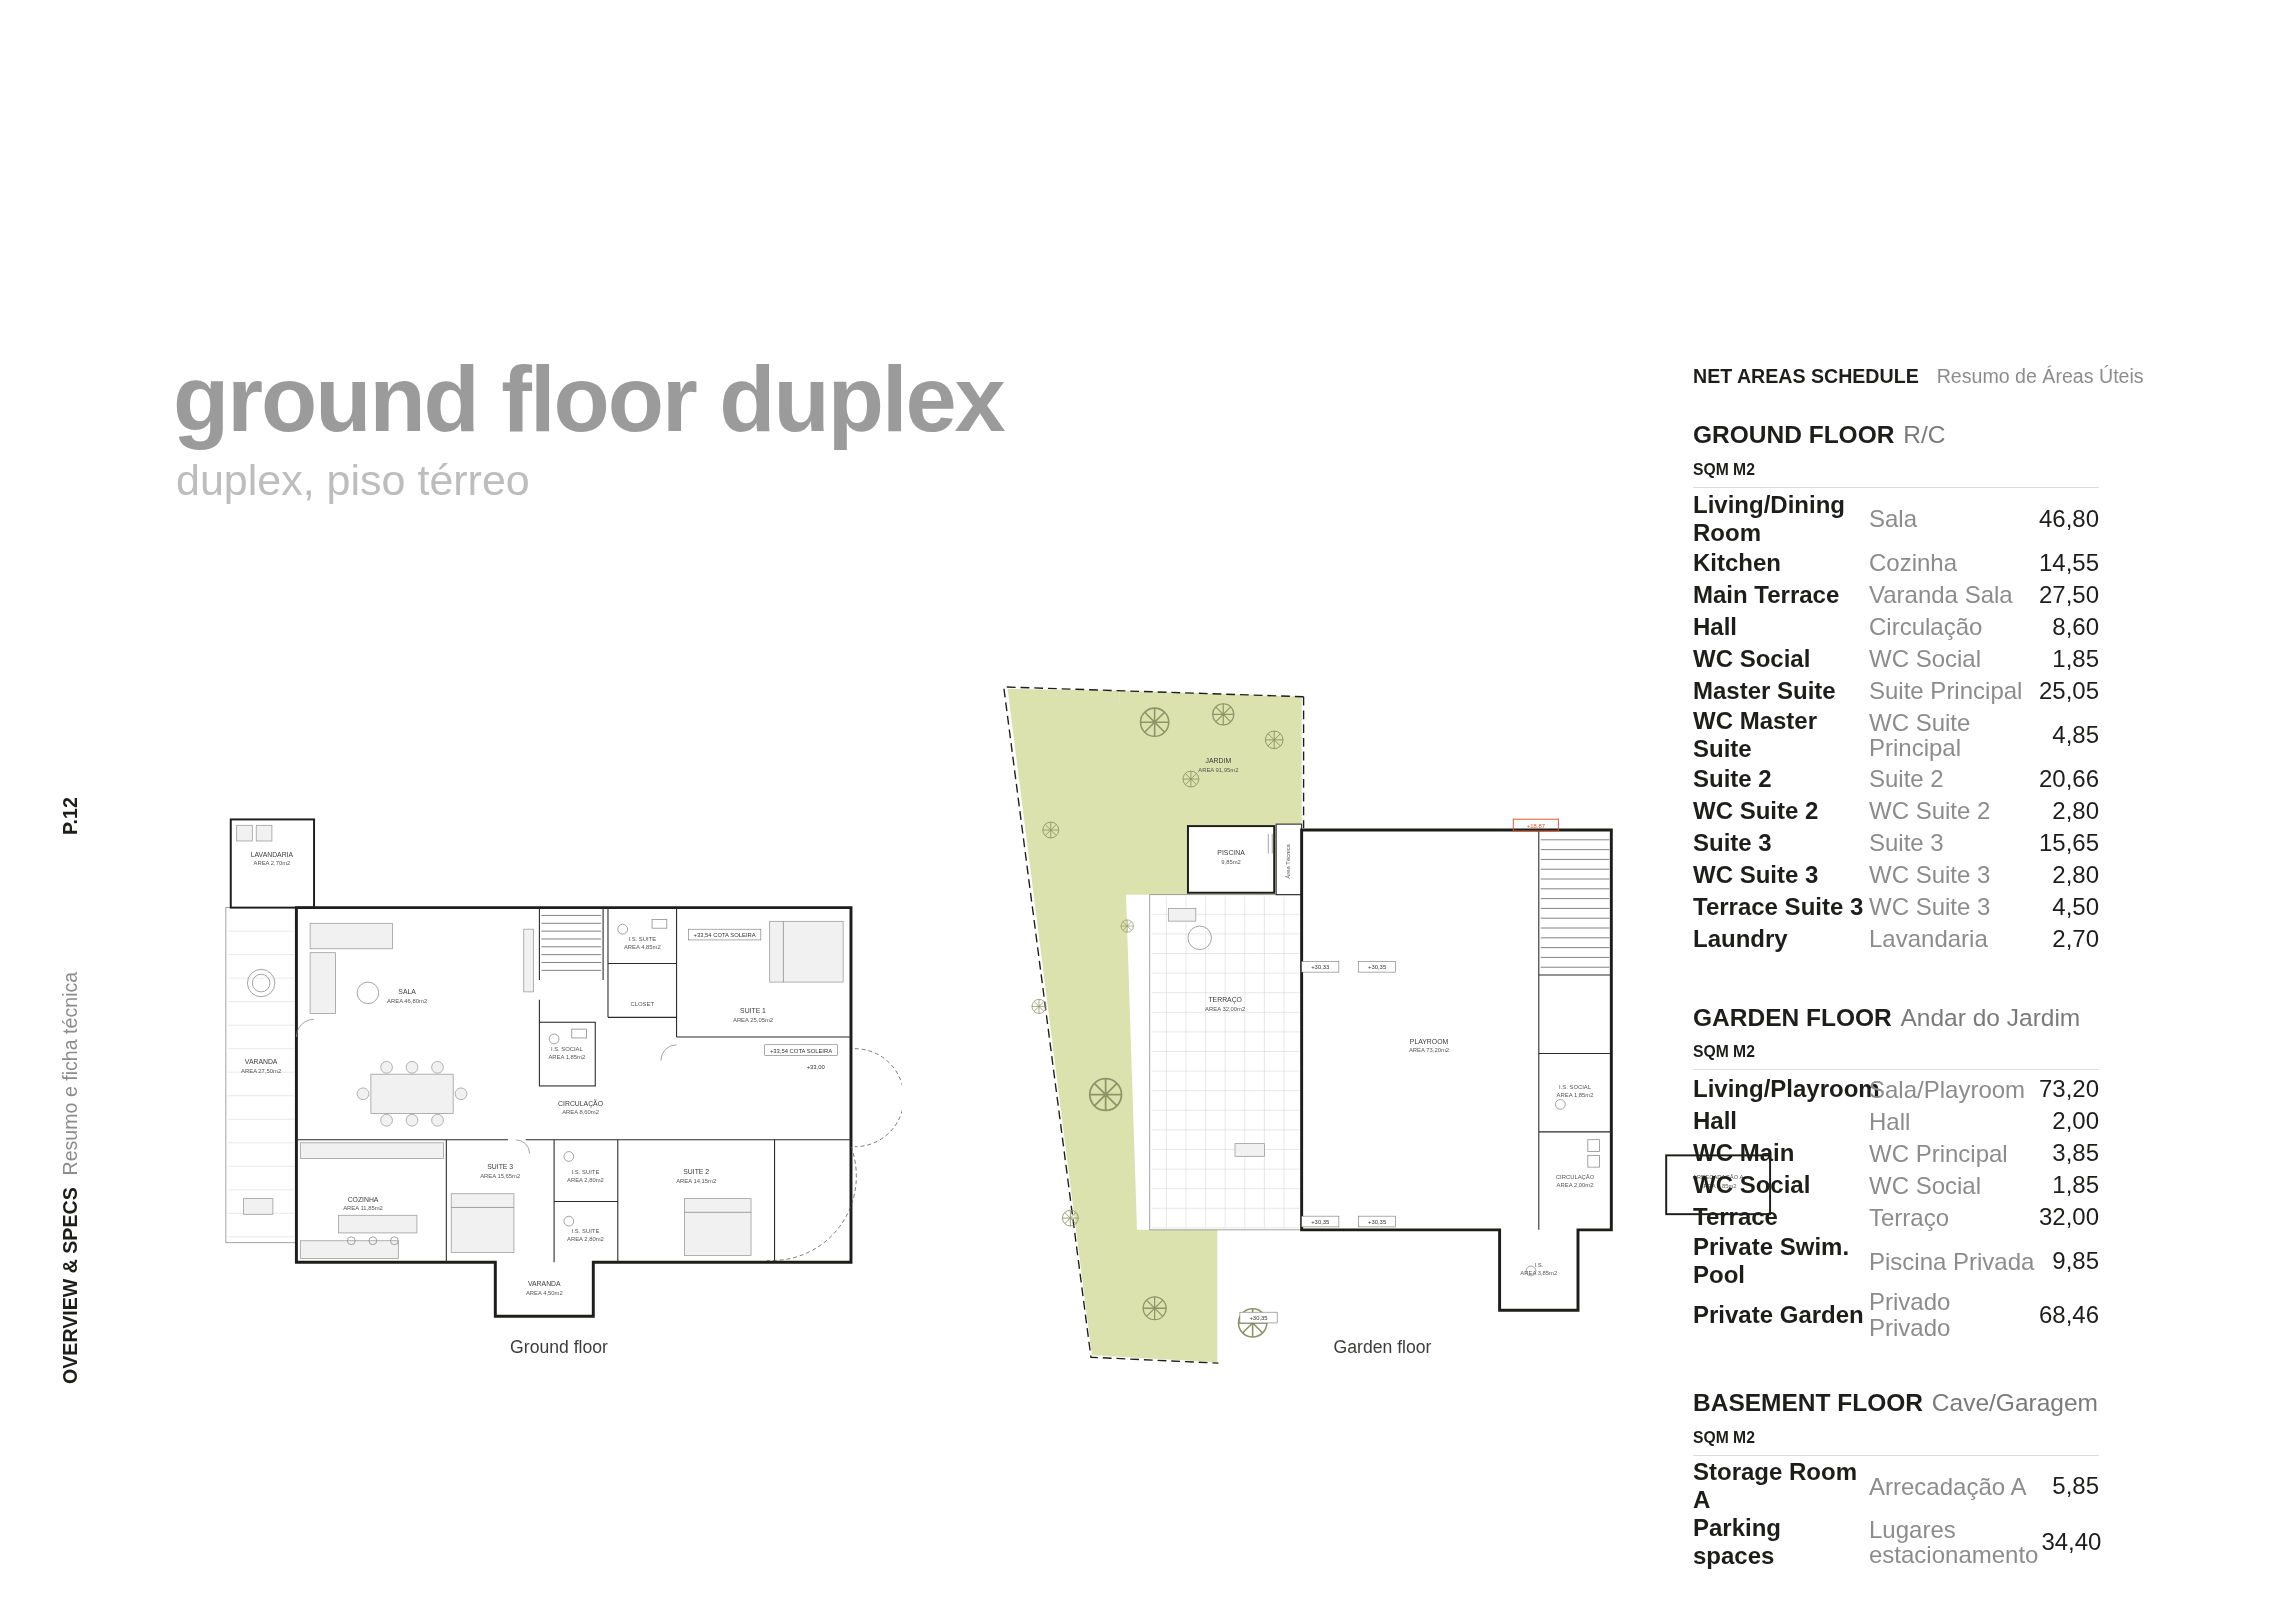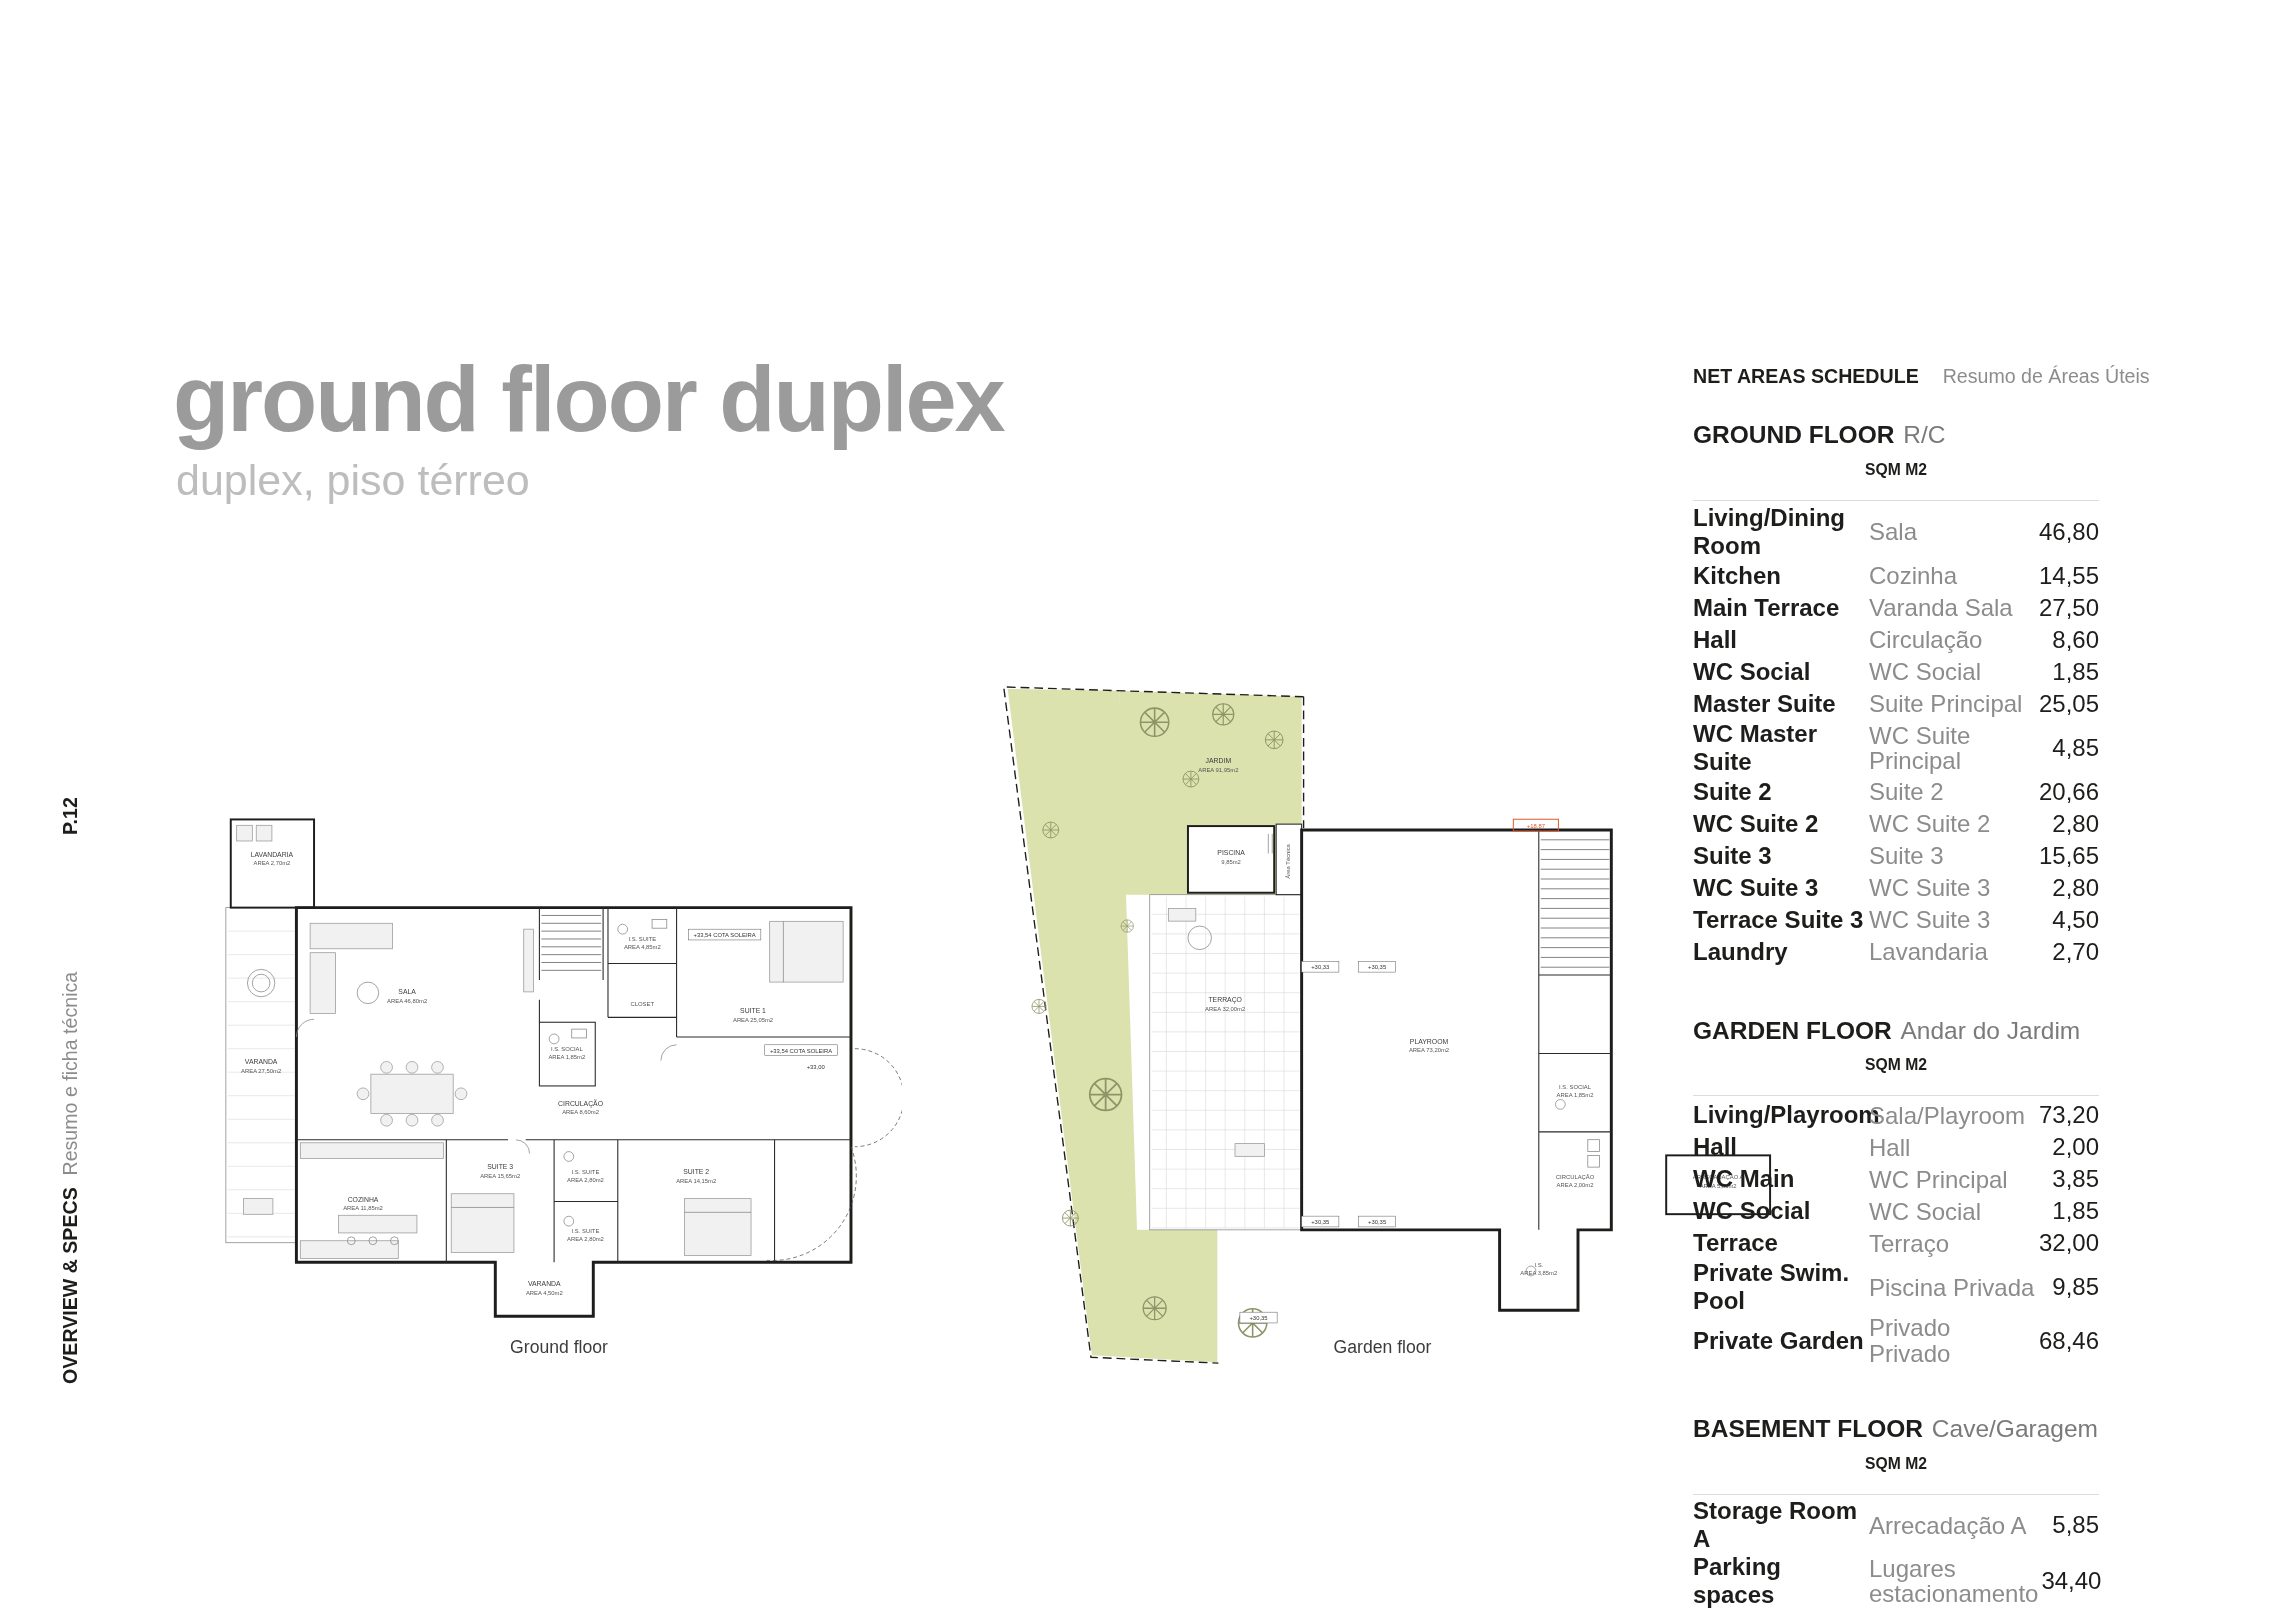--- a/index.html
+++ b/index.html
@@ -20,27 +20,27 @@
 
   
   .plan-caption{font-size:17.6px;color:#3c3c3b;text-align:center;}
   #ground-caption{left:216px;top:1337px;width:686px;}
   #garden-caption{left:1157px;top:1337px;width:451px;}
 
   
   .schedule{left:1693px;top:365px;width:406px;}
   .sched-header{font-size:19.6px;white-space:nowrap;}
   .sched-header .en{font-weight:700;}
-  .sched-header .pt{color:#8c8c8c;margin-left:24px;}
+  .sched-header .pt{color:#8c8c8c;margin-left:18px;}
   .sched-section{margin-top:49px;}
   .sched-section:first-of-type{margin-top:33px;}
   .sec-head{font-size:24.5px;white-space:nowrap;}
   .sec-head .sec-en{font-weight:700;}
   .sec-head .sec-pt{color:#7a7a7a;margin-left:8.8px;}
-  .unit-row{text-align:center;font-size:15.7px;font-weight:700;margin-top:11.8px;padding-bottom:21px;border-bottom:1px solid #dcdcdc;margin-bottom:2.9px;}
+  .unit-row{text-align:left;font-size:15.7px;font-weight:700;margin-top:11.8px;padding-bottom:8px;border-bottom:1px solid #dcdcdc;margin-bottom:2.9px;}
   .srow{display:flex;align-items:center;min-height:32px;font-size:24px;}
   .c-en{width:176px;flex:none;font-weight:700;}
   .c-pt{flex:1;color:#8c8c8c;line-height:1.05;}
   .c-val{width:63px;flex:none;text-align:right;}
 
   
   .wall{fill:#ffffff;stroke:#1d1d1b;stroke-width:3;}
   .wall-med{fill:#ffffff;stroke:#1d1d1b;stroke-width:2;}
   .iw{fill:none;stroke:#2a2a2a;stroke-width:1.1;}
   .iwr{fill:none;stroke:#2a2a2a;stroke-width:1.1;}

